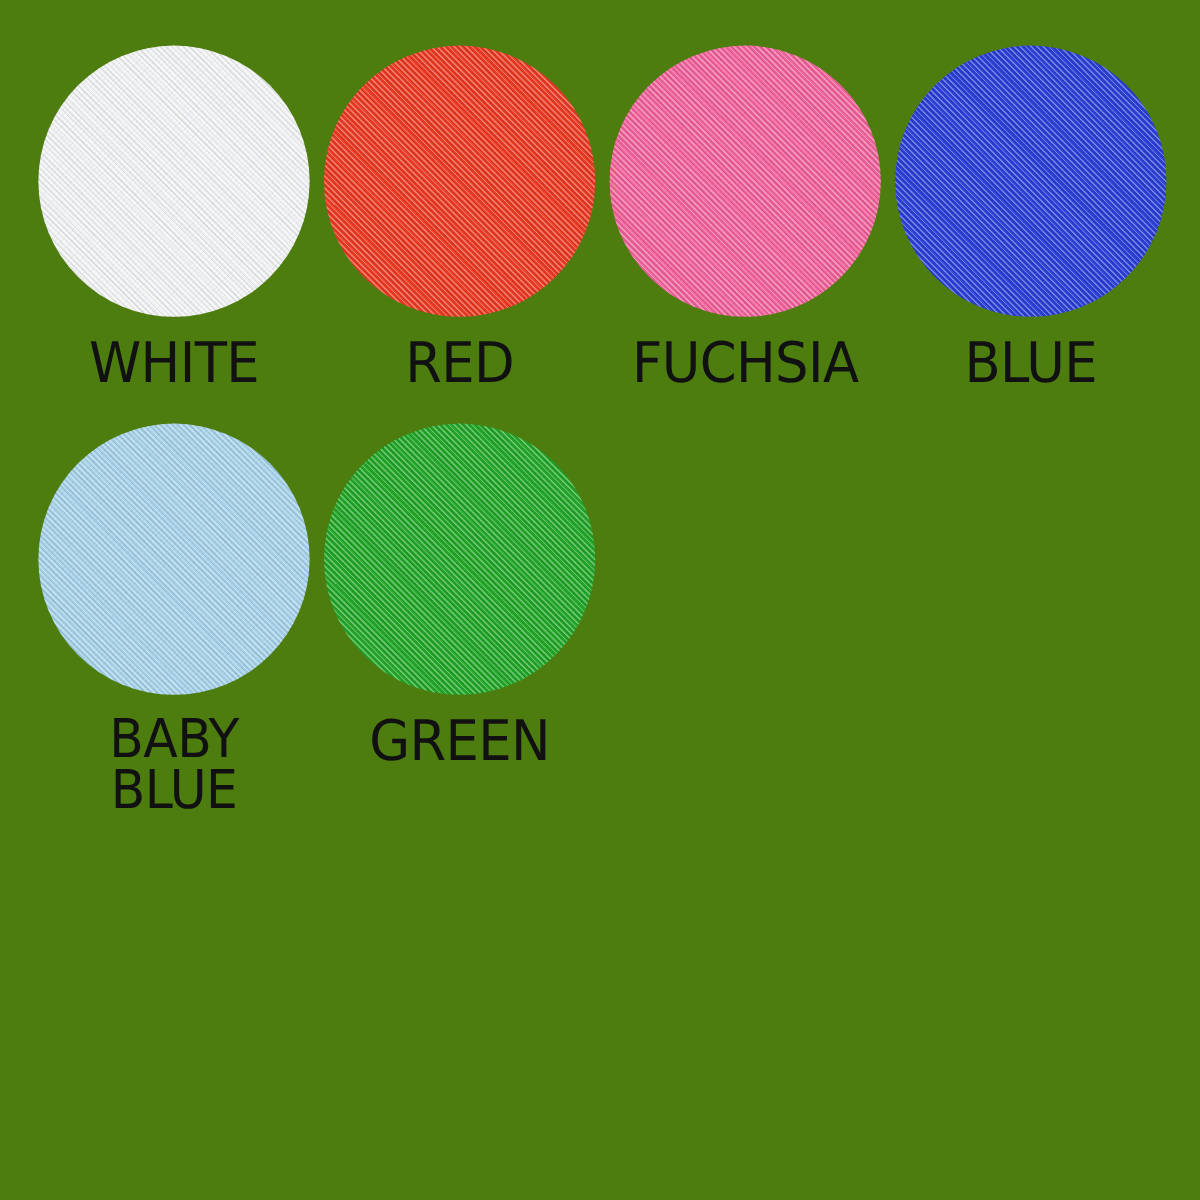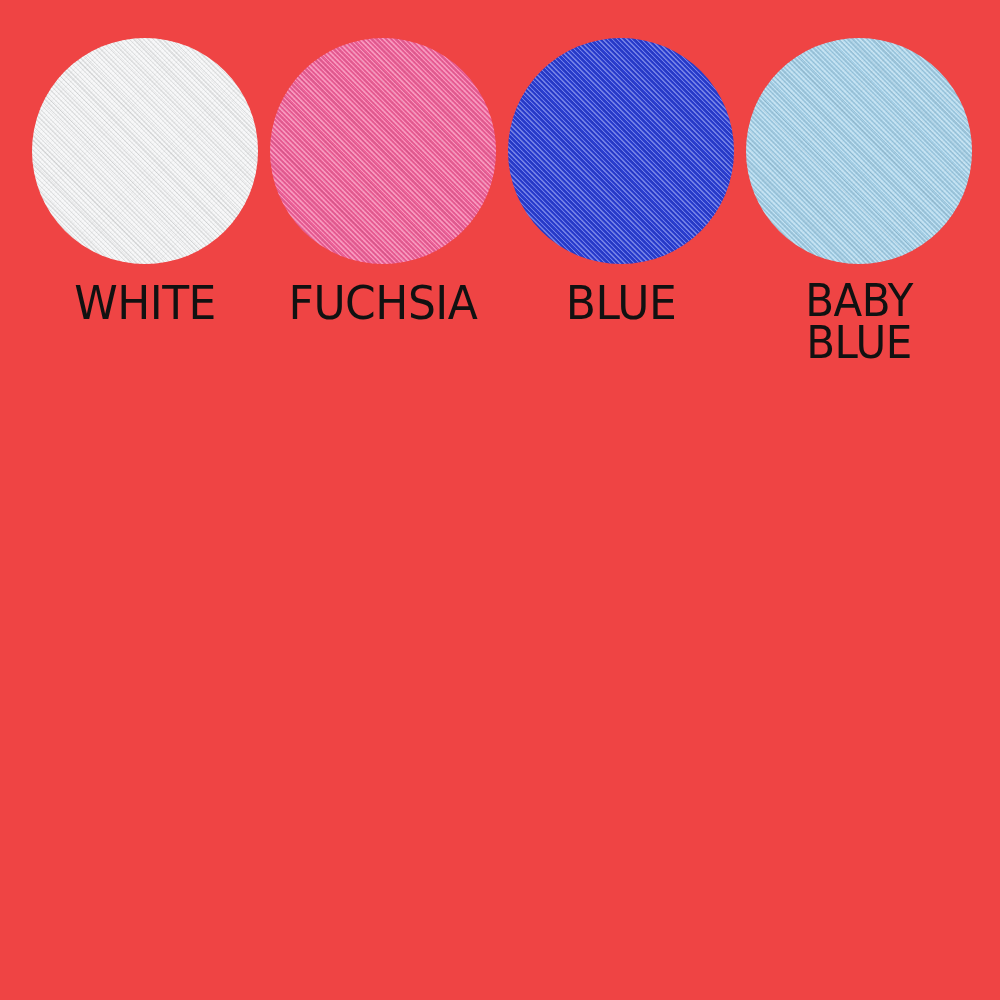--- a/index.html
+++ b/index.html
@@ -99,39 +99,51 @@
     transform-origin: top center;
   }
   .swatch-label.two-line {
     font-size: 42px;
     line-height: 0.96;
   }
 </style>
 </head>
 <body>
 
-<div id="swatch-board" style="background: #ef4444; padding-left: 26px;">
+<div id="swatch-board" style="background: #4d7c0f; padding-left: 26px;">
     <div class="swatch-cell">
       <div class="swatch-disc-wrap">
         <div class="swatch-disc" style="background-color: rgb(244, 245, 246);"></div>
       </div>
       <div class="swatch-label" style="color: rgb(17, 17, 17);">WHITE</div>
+    </div>
+    <div class="swatch-cell">
+      <div class="swatch-disc-wrap">
+        <div class="swatch-disc" style="background-color: rgb(237, 59, 36);"></div>
+      </div>
+      <div class="swatch-label" style="color: rgb(17, 17, 17);">RED</div>
     </div>
     <div class="swatch-cell">
       <div class="swatch-disc-wrap">
         <div class="swatch-disc" style="background-color: rgb(244, 100, 157);"></div>
       </div>
       <div class="swatch-label" style="color: rgb(17, 17, 17);">FUCHSIA</div>
     </div>
     <div class="swatch-cell">
       <div class="swatch-disc-wrap">
         <div class="swatch-disc" style="background-color: rgb(43, 63, 216);"></div>
       </div>
       <div class="swatch-label" style="color: rgb(17, 17, 17);">BLUE</div>
     </div>
     <div class="swatch-cell">
       <div class="swatch-disc-wrap">
         <div class="swatch-disc" style="background-color: rgb(168, 212, 236);"></div>
       </div>
       <div class="swatch-label two-line" style="color: rgb(17, 17, 17);">BABY
 BLUE</div>
     </div>
+    <div class="swatch-cell">
+      <div class="swatch-disc-wrap">
+        <div class="swatch-disc" style="background-color: rgb(35, 168, 41);"></div>
+      </div>
+      <div class="swatch-label" style="color: rgb(17, 17, 17);">GREEN</div>
+    </div>
   </div>
 
 </body></html>

